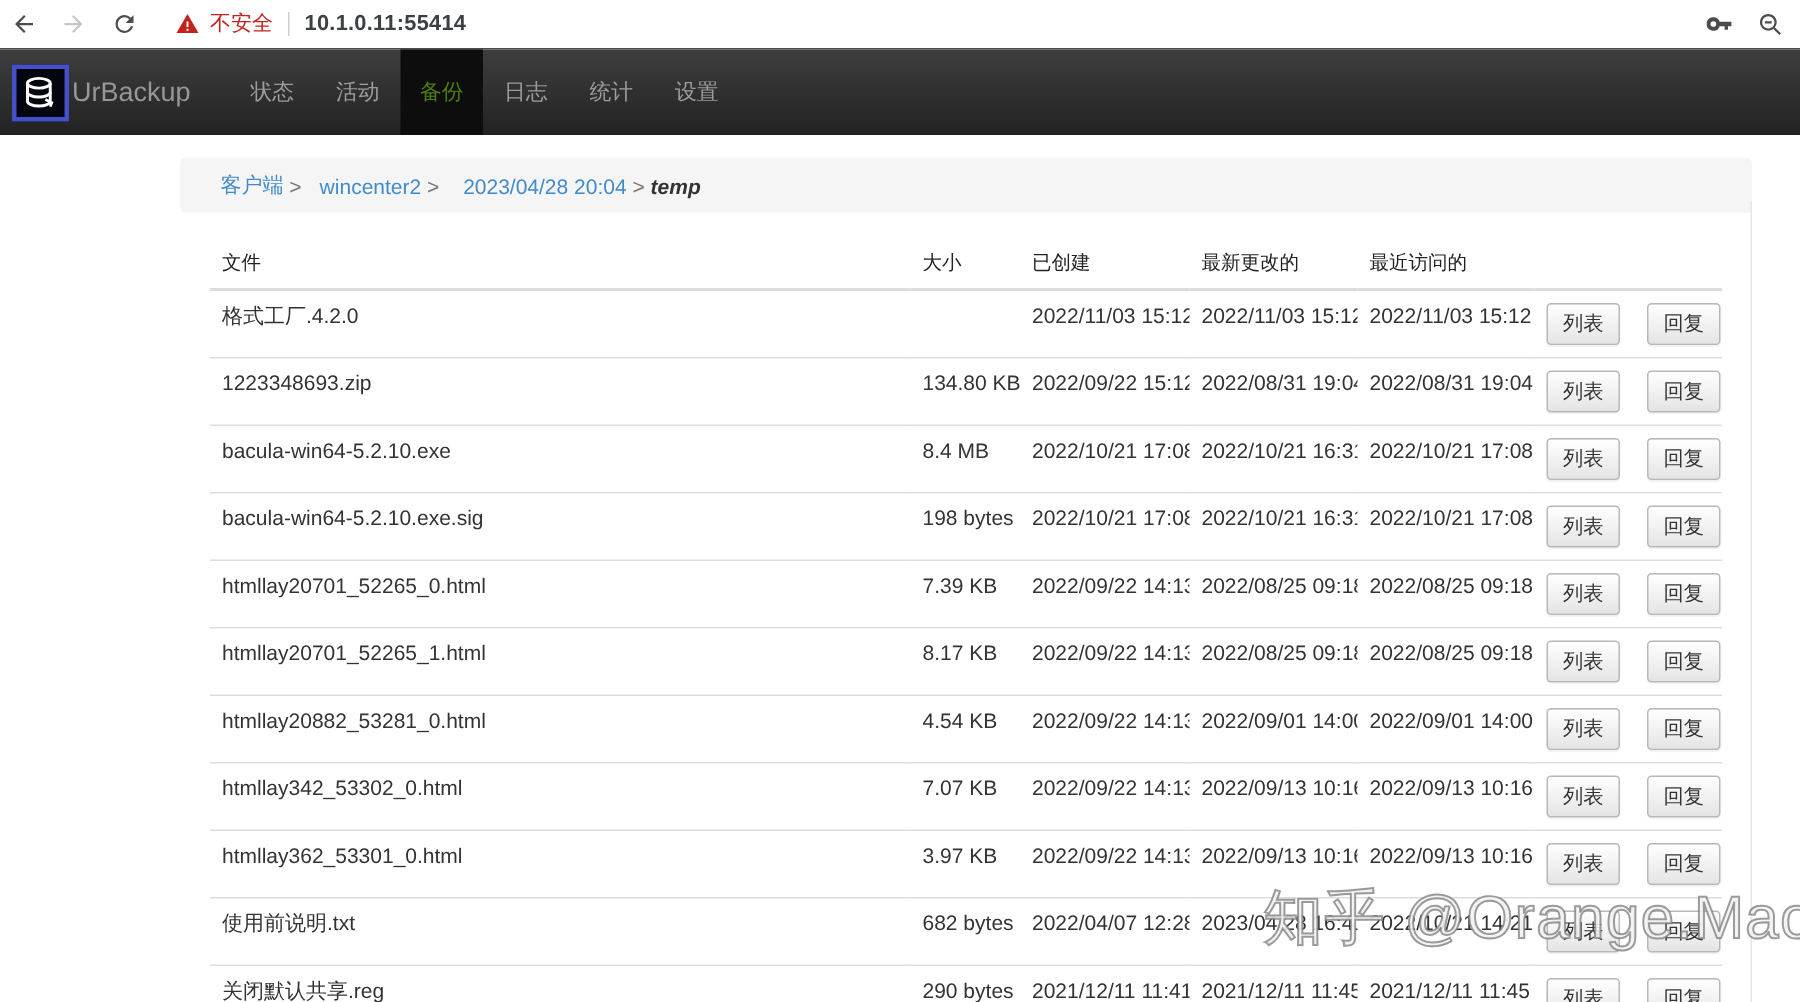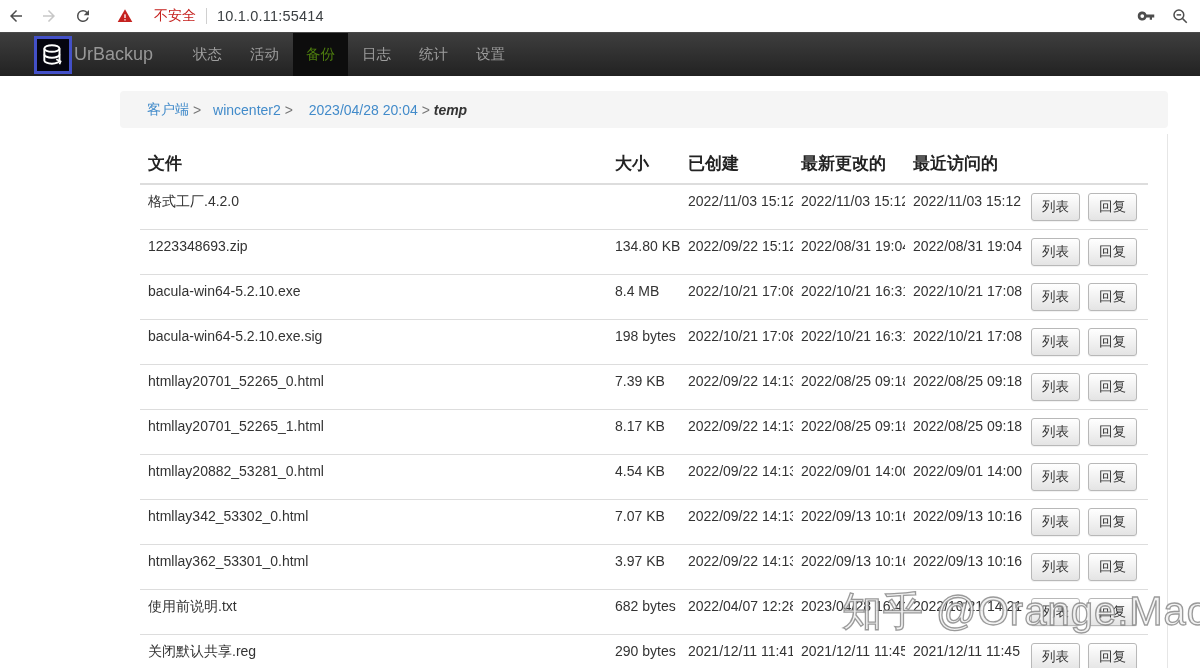--- a/index.html
+++ b/index.html
@@ -10,31 +10,31 @@
     color:#333;
   }
 
   
   .browser-bar{ height:32px; display:flex; align-items:center; background:#fff; }
   .tb-icon{ width:20px; height:20px; flex:0 0 auto; display:flex; align-items:center; justify-content:center; cursor:pointer; }
   .tb-icon svg{ width:18px; height:18px; }
   .i-back{ margin-left:6px; }
   .i-fwd{ margin-left:13px; }
   .i-reload{ margin-left:14px; }
-  .sec-chip{ display:flex; align-items:center; margin-left:24px; cursor:pointer;gap:14px; }
+  .sec-chip{ display:flex; align-items:center; margin-left:24px; cursor:pointer; }
   .sec-chip svg{ width:16px; height:16px; }
   .sec-text{ color:#c5221f; font-size:14px; margin-left:7px; }
   .chip-sep{ width:1px; height:16px; background:#d0d0d0; margin:0 10px; }
-  .url-text{ font-size:14.5px; color:#3c4043; letter-spacing:.2px; }
+  .url-text{ font-size:14.5px; color:#3c4043; letter-spacing:.2px;font-weight:bold; }
   .tb-right{ margin-left:auto; display:flex; align-items:center; gap:14px; padding-right:10px; }
 
   
   .navbar{
-    height:44px; display:flex; align-items:stretch;
-    background:linear-gradient(#3e3e3e,#222); border-top:1px solid #4a4a4a;padding-left:26px;
+    height:58px; display:flex; align-items:stretch;
+    background:linear-gradient(#3e3e3e,#222); border-top:1px solid #4a4a4a;
   }
   .logo-wrap{ display:flex; align-items:center; cursor:pointer; }
   .logo-box{
     width:38px; height:38px; margin-left:8px; background:#05050f;
     border:3px solid #4350c8; display:flex; align-items:center; justify-content:center;
   }
   .brand{ color:#979797; font-size:18px; margin-left:2px; }
   .nav-items{ display:flex; align-items:stretch; margin-left:26px;justify-content:flex-end; }
   .nav-item{
     display:flex; align-items:center; padding:0 14px; font-size:14.5px;
@@ -50,35 +50,35 @@
   }
   .bc-link{ color:#428bca; text-decoration:none; cursor:pointer; white-space:pre;margin-left:12px; }
   .bc-sep{ color:#777; white-space:pre; }
   .bc-current{ color:#333; font-weight:bold; white-space:pre;font-style:italic; }
 
   table.files{
     border-collapse:collapse; table-layout:fixed;
     margin:16px 20px 0 20px; width:1008px; font-size:14px;
   }
   .files th{
-    text-align:left; font-weight:bold; font-size:17px; color:#222;
+    text-align:left; font-weight:normal; font-size:13px; color:#222;
     padding:8px; border-bottom:2px solid #ddd;
   }
   .files td{
     padding:8px; height:28px; vertical-align:top; border-top:1px solid #ddd;
     white-space:nowrap; overflow:hidden;
   }
   .files tr:first-child td{ border-top:none; }
   .col-file{ width:467px; } .col-size{ width:73px; } .col-created{ width:113px; }
   .col-mod{ width:112px; } .col-acc{ width:118px; } .col-act{ width:125px; }
 
   .btn{
     display:inline-block; padding:4px 10px; font-size:13.5px; color:#333;
     background:linear-gradient(#ffffff,#e4e4e4); border:1px solid #b8b8b8;
-    border-radius:3px; cursor:pointer; margin-right:8px;
+    border-radius:3px; cursor:pointer; margin-right:18px;
     box-shadow:0 1px 1px rgba(0,0,0,.06); font-family:inherit;
   }
 
   .content-edge{ position:absolute; left:1167px; top:134px; height:534px; width:1px; background:#e6e6e6; }
 
   .watermark{
     position:absolute; left:842px; top:584px; font-size:40px; letter-spacing:1px;
     color:rgba(255,255,255,.82); -webkit-text-stroke:1.3px rgba(125,125,125,.75);
     text-shadow:0 0 1px rgba(120,120,120,.5); pointer-events:none; white-space:nowrap;
   }

